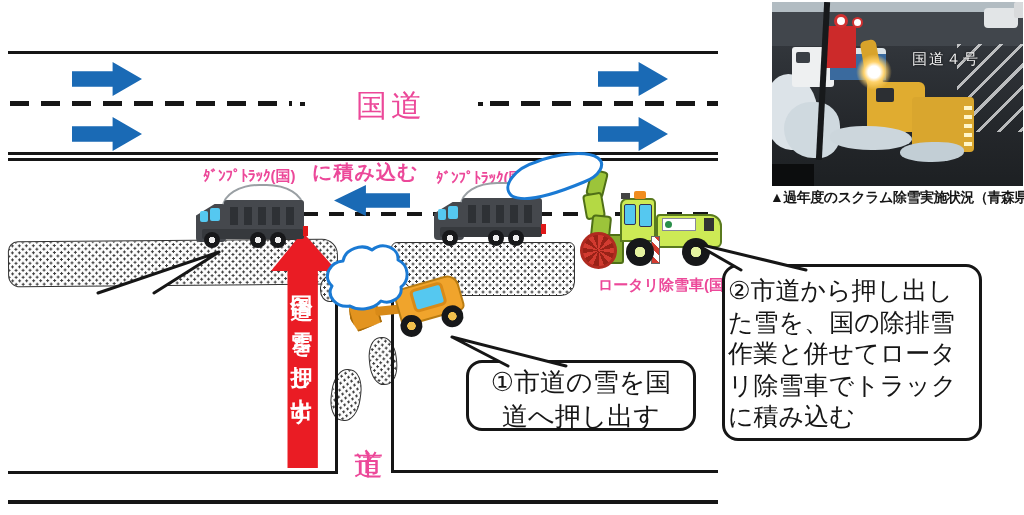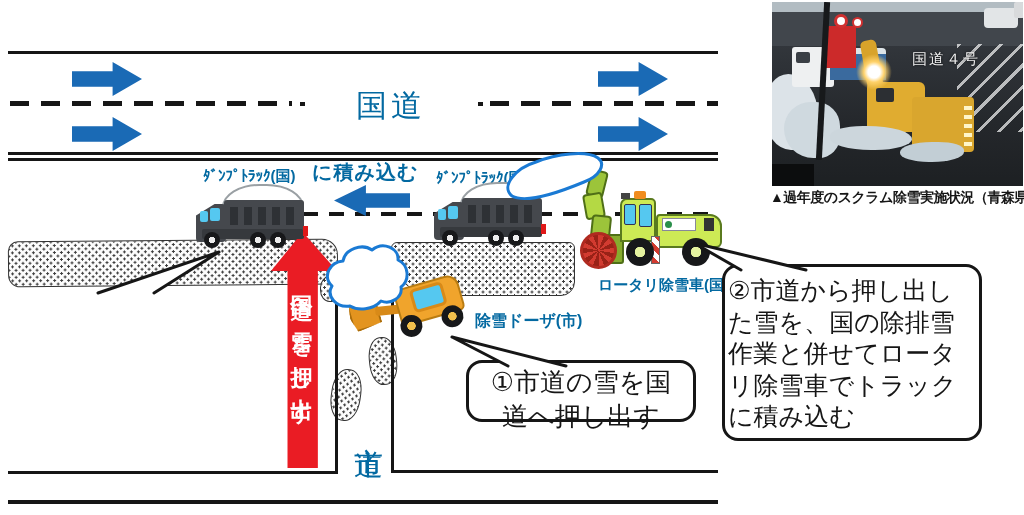--- a/index.html
+++ b/index.html
@@ -24,34 +24,34 @@
   .arrow-up-text { position:absolute; left:50%; top:46px; transform:translateX(-58%);
     writing-mode:vertical-rl; color:#fff; font-size:22px; font-weight:700; letter-spacing:4px; white-space:nowrap; }
 
   
   .stipple { position:absolute; background-color:#fcfcfc;
     background-image:radial-gradient(circle,#3c3c3c 1.1px,transparent 1.4px),
                      radial-gradient(circle,#3c3c3c 1.1px,transparent 1.4px);
     background-size:7px 7px; background-position:0 0,3.5px 3.5px; border:1.6px solid #333; }
 
   
-  .lbl { position:absolute; color:#0369a1; white-space:pre-line; }
+  .lbl { position:absolute; color:#ec4899; white-space:pre-line; }
   .note-left { left:12px; top:164px; font-size:28px; font-weight:600; line-height:1.16; letter-spacing:1px; }
   .lbl-truck { font-size:15px; font-weight:600; white-space:nowrap; }
   .lbl-traffic { left:312px; top:159px; font-size:20px; font-weight:700; letter-spacing:1px; }
   .lbl-kokudo { left:348px; top:85px; font-size:31px; font-weight:500; letter-spacing:4px; background:#fff; padding:0 8px; }
   .lbl-shido { left:349px; top:424px; writing-mode:vertical-rl; font-size:29px; font-weight:500; letter-spacing:4px; }
   .lbl-rotary { left:598px; top:276px; font-size:15px; font-weight:600; }
   .lbl-dozer { left:475px; top:311px; font-size:16px; font-weight:600; }
 
   
   .callout { position:absolute; background:#fff; border:3px solid #161616; border-radius:16px;
     color:#161616; white-space:pre-line; z-index:30; }
   .co3 { left:2px; top:288px; width:232px; height:85px; font-size:27px; line-height:1.3; padding:4px 10px; }
-  .co1 { left:466px; top:360px; width:230px; height:62px; font-size:26px; line-height:1.3; padding:3px 3px; text-align:center; }
+  .co1 { left:466px; top:360px; width:230px; height:71px; font-size:26px; line-height:1.3; padding:3px 3px; text-align:center; }
   .co2 { left:722px; top:264px; width:260px; height:177px; font-size:25px; line-height:1.26; padding:8px 3px; }
 
   
   .truck { position:absolute; width:112px; height:72px; z-index:20; }
   .t-snow { position:absolute; left:26px; top:0; width:82px; height:30px; background:#fff;
     border:2px solid #9aa0a4; border-radius:50% 50% 45% 45% / 85% 85% 25% 25%; }
   .t-bed { position:absolute; left:28px; top:16px; width:80px; height:30px; background:#45484d; border-radius:3px; }
   .t-bed-slats { position:absolute; left:6px; top:7px; width:68px; height:18px;
     background:repeating-linear-gradient(90deg,#2e3135 0 8px,transparent 8px 14px); }
   .t-cab { position:absolute; left:0; top:20px; width:30px; height:38px; background:#45484d;
@@ -171,21 +171,20 @@
   <div class="lbl lbl-shido">市道</div>
 
   <div class="arrow-up">
     <span class="arrow-up-text">国道へ雪を押し出す</span>
   </div>
 
 
   <div class="lbl lbl-truck" style="left:203px;top:167px;">ﾀﾞﾝﾌﾟﾄﾗｯｸ(国)</div>
   <div class="lbl lbl-truck" style="left:436px;top:169px;">ﾀﾞﾝﾌﾟﾄﾗｯｸ(国)</div>
   <div class="lbl lbl-rotary">ロータリ除雪車(国)</div>
-  <div class="lbl lbl-dozer">除雪ドーザ(市)</div>
 
   <div class="truck" style="left:196px;top:184px;">
     <div class="t-snow"></div>
     <div class="t-bed">
         <div class="t-bed-slats"></div>
       </div>
     <div class="t-cab"></div>
     <div class="t-win1"></div>
     <div class="t-win2"></div>
     <div class="t-chassis"></div>

